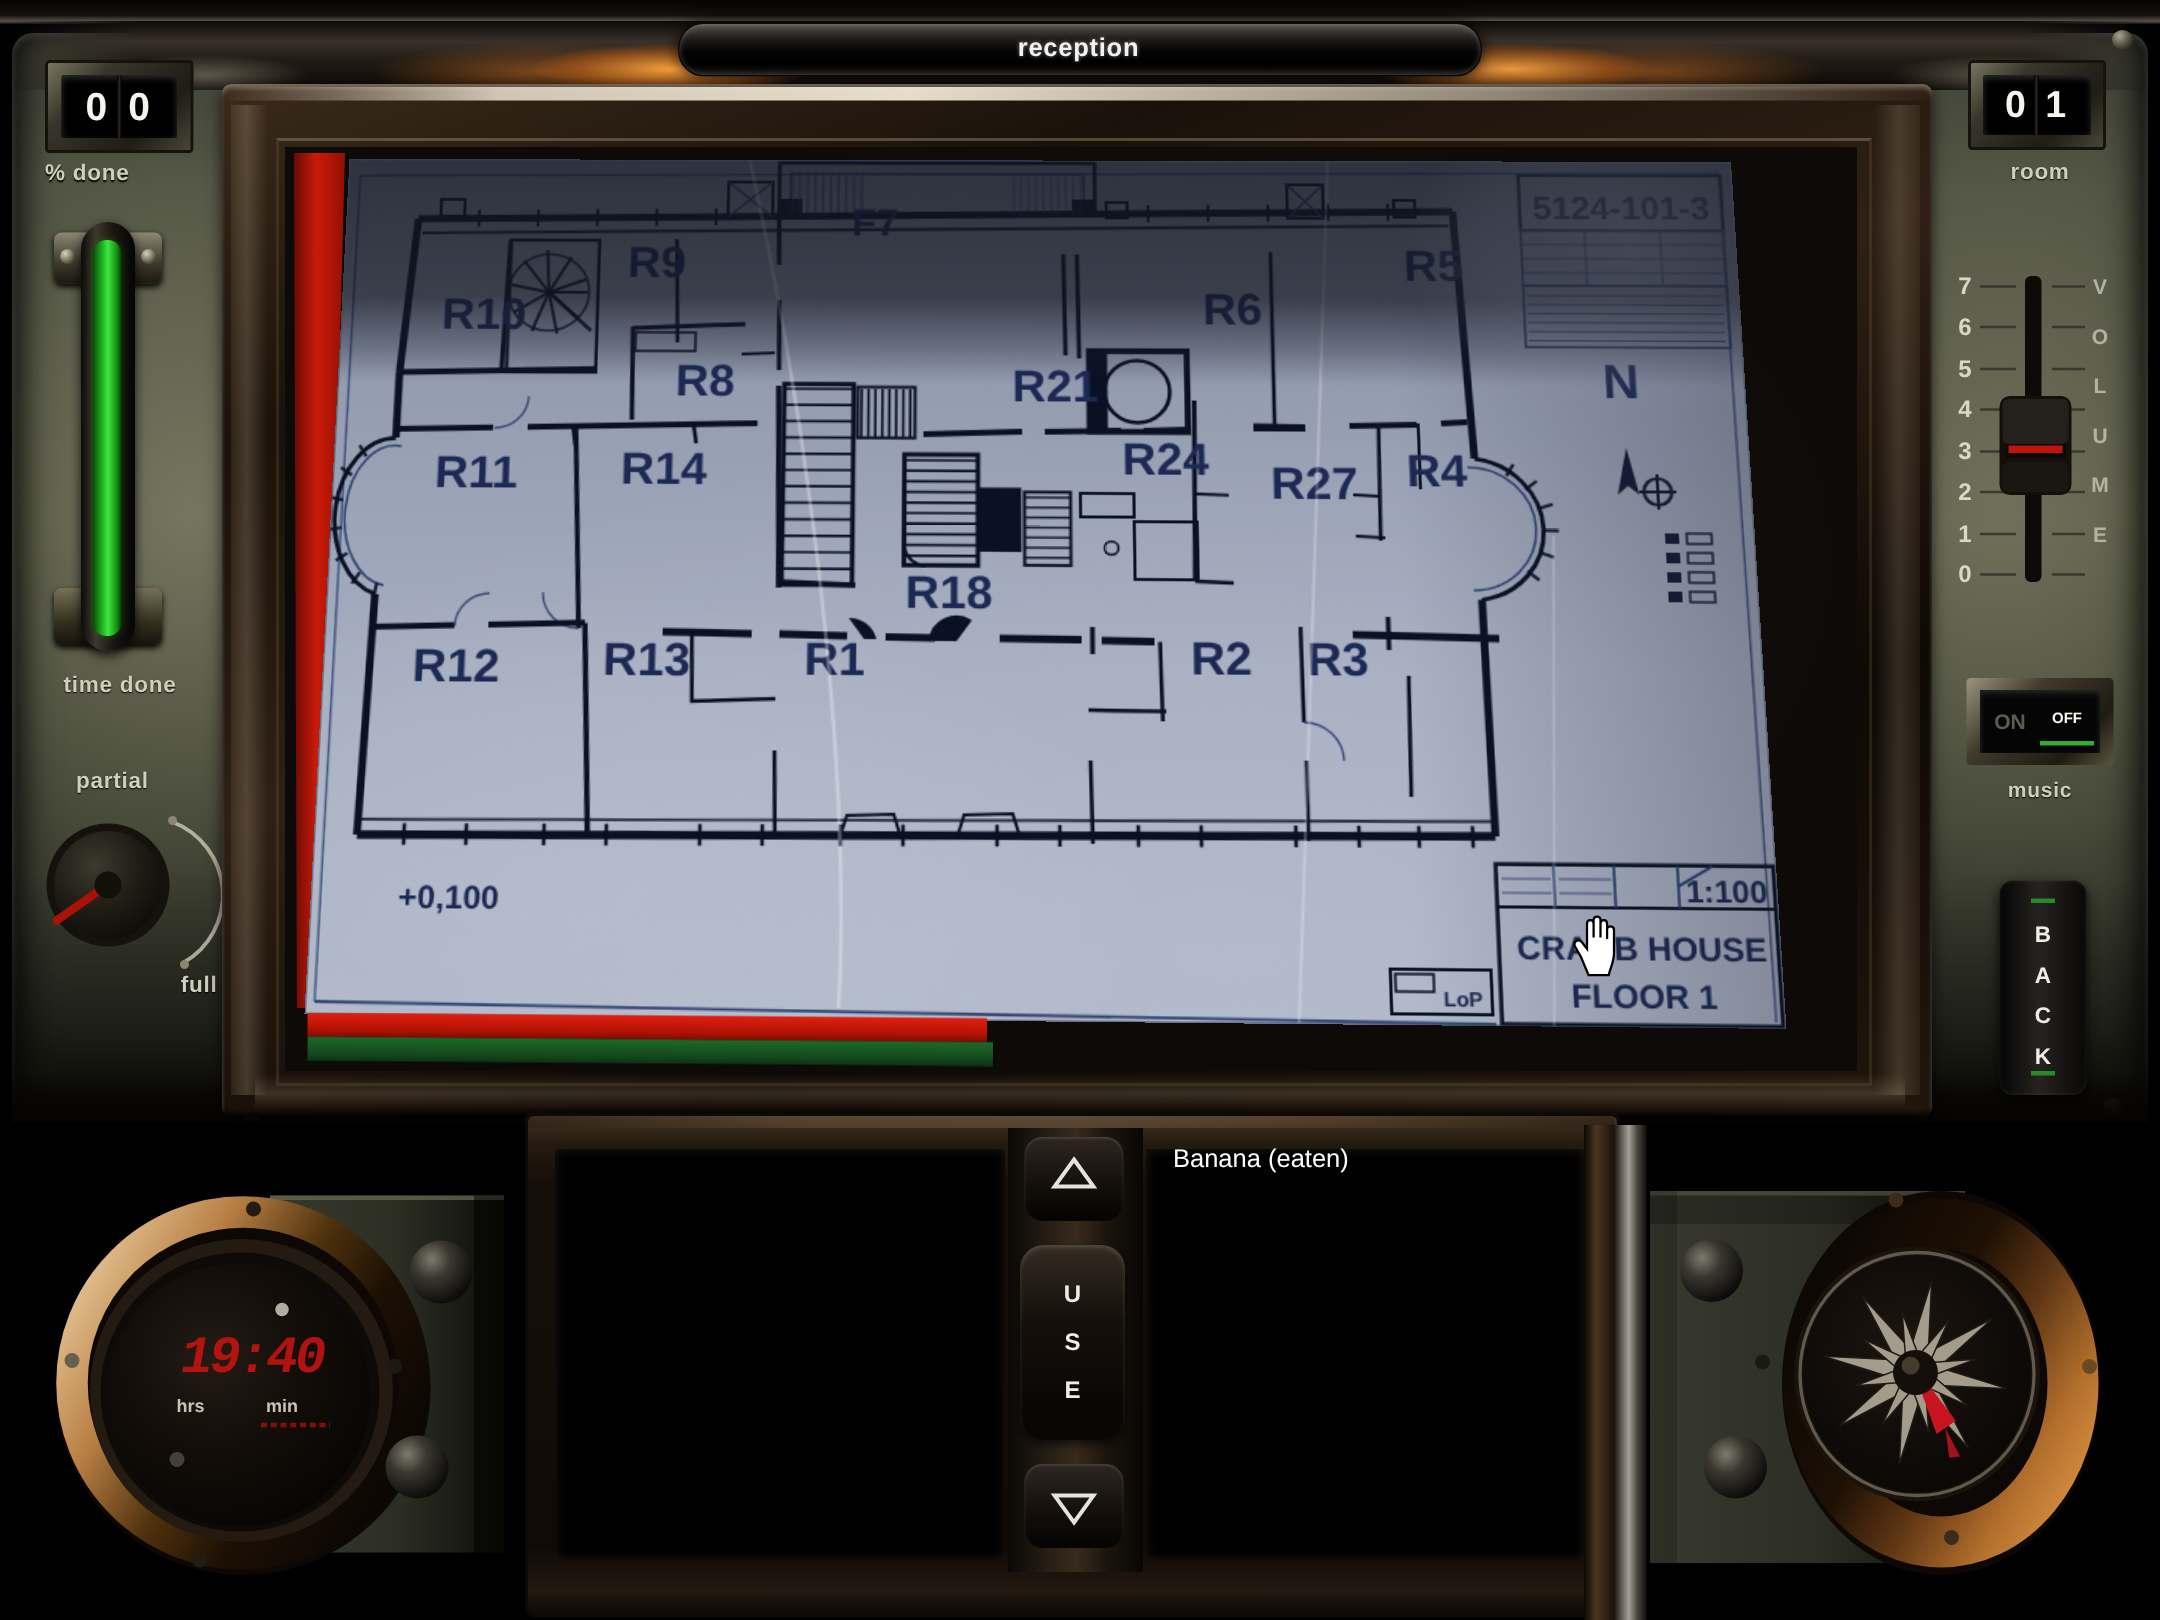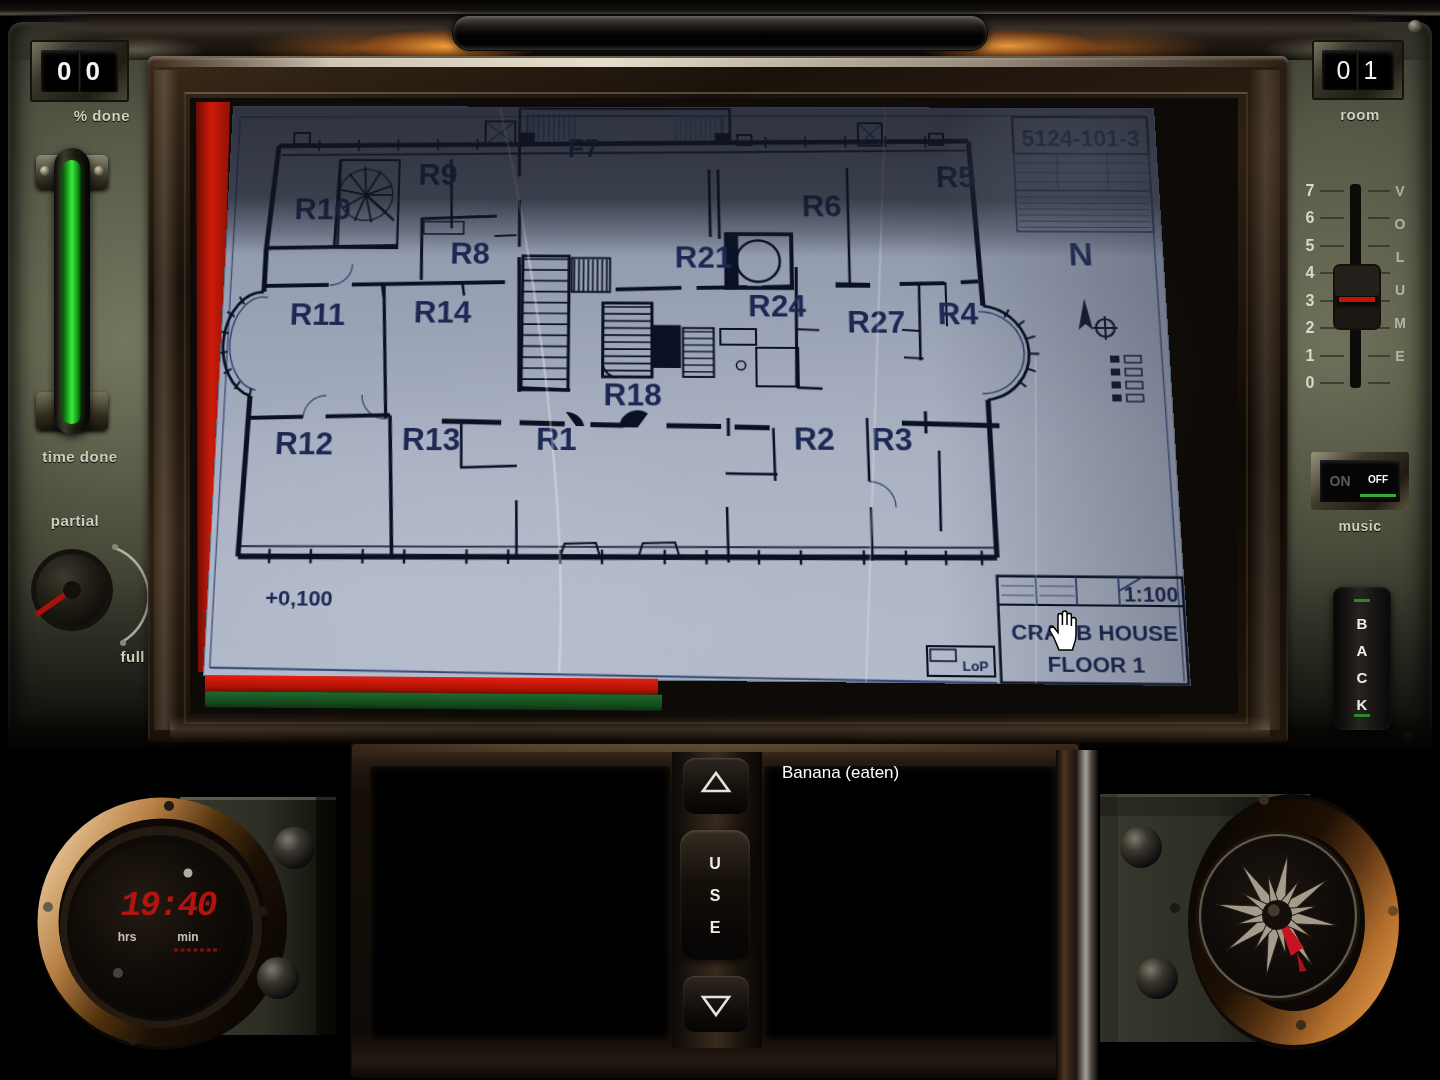--- a/index.html
+++ b/index.html
@@ -23,39 +23,40 @@
  radial-gradient(150px 26px at 1096px 34px, rgba(215,118,40,0.48), rgba(0,0,0,0) 75%),
  radial-gradient(90px 18px at 130px 36px, rgba(200,192,165,0.4), rgba(0,0,0,0) 75%),
  radial-gradient(90px 18px at 1320px 36px, rgba(195,188,162,0.38), rgba(0,0,0,0) 75%),
  linear-gradient(180deg, #0c0a08 0%, #39312a 30%, #221c14 55%, #0d0a07 100%);
 -webkit-mask-image:linear-gradient(90deg, transparent 0, #000 85px, #000 calc(100% - 85px), transparent 100%);
 mask-image:linear-gradient(90deg, transparent 0, #000 85px, #000 calc(100% - 85px), transparent 100%);"></div>
 
 <div class="abs" style="left:452px;top:15px;width:534px;height:34px;border-radius:17px;
 background:linear-gradient(180deg,#55524b 0%,#1e1b18 30%,#040303 55%,#000 80%,#191613 100%);
 box-shadow:0 0 10px rgba(0,0,0,0.8), inset 0 0 4px rgba(255,255,255,0.25);border:1px solid #0a0908;"></div>
+<div class="abs" style="left:452px;top:15px;width:534px;height:34px;text-align:center;line-height:33px;color:#f2f2ee;font-size:17px;font-weight:bold;letter-spacing:0.5px;text-shadow:0 0 3px rgba(255,255,255,0.45);">reception</div>
 
 <div class="abs" style="left:38px;top:50px;width:22px;height:20px;border-radius:50%;background:radial-gradient(circle at 35% 30%, #b8b4a0, #55503e 55%, #14120c);"></div>
 
 <div class="abs" style="left:1408px;top:20px;width:14px;height:13px;border-radius:50%;background:radial-gradient(circle at 35% 30%, #a8a492, #4e4a3a 55%, #14110c);"></div>
 <div class="abs" style="left:162px;top:736px;width:13px;height:12px;border-radius:50%;background:radial-gradient(circle at 35% 30%, #6e6a5c, #36332a 55%, #0e0c08);"></div>
 <div class="abs" style="left:1402px;top:732px;width:13px;height:12px;border-radius:50%;background:radial-gradient(circle at 35% 30%, #6e6a5c, #36332a 55%, #0e0c08);"></div>
 
 <div class="abs" style="left:8px;top:580px;width:144px;height:168px;background:linear-gradient(180deg,rgba(0,0,0,0) 0%,rgba(0,0,0,0.35) 60%,rgba(8,6,4,0.85) 100%);"></div>
 
 <div class="abs" style="left:1286px;top:580px;width:146px;height:168px;background:linear-gradient(180deg,rgba(0,0,0,0) 0%,rgba(0,0,0,0.35) 60%,rgba(8,6,4,0.85) 100%);"></div>
 
 <div class="abs" style="left:8px;top:714px;width:1424px;height:34px;background:linear-gradient(180deg,rgba(0,0,0,0) 0%,rgba(6,4,3,0.55) 60%,rgba(6,4,3,0.9) 100%);"></div>
 
 <div class="abs" style="left:30px;top:40px;width:99px;height:62px;background:linear-gradient(135deg,#7d7a66 0%,#38362a 30%,#1f1d14 70%,#4c4a3a 100%);border-radius:3px;box-shadow:inset 0 0 0 2px #16130d;"></div>
 <div class="abs" style="left:41px;top:50px;width:77px;height:42px;background:#000;border-radius:2px;box-shadow:inset 0 2px 5px rgba(255,255,255,0.18), inset 0 -3px 6px rgba(0,0,0,0.9);"></div>
 <div class="abs" style="left:78px;top:50px;width:3px;height:42px;background:linear-gradient(90deg,#000,#2a2620 55%,#000);"></div>
 <div class="abs" style="left:41px;top:50px;width:77px;height:30px;color:#f5f5f0;font-size:26px;font-weight:bold;text-align:center;line-height:42px;letter-spacing:14px;text-indent:12px;">00</div>
 
-<div class="abs lbl" style="left:30px;top:107px;width:100px;text-align:right;">% done</div>
+<div class="abs lbl" style="left:30px;top:107px;width:100px;text-align:left;">% done</div>
 
 <div class="abs" style="left:36px;top:155px;width:72px;height:34px;background:linear-gradient(180deg,#8c8874,#3e3a2c 60%,#1c1912);border-radius:5px;box-shadow:0 2px 4px #000;"></div>
 <div class="abs" style="left:36px;top:392px;width:72px;height:38px;background:linear-gradient(180deg,#767258,#34301f 60%,#17140d);border-radius:5px;box-shadow:0 2px 4px #000;"></div>
 <div class="abs" style="left:40px;top:166px;width:10px;height:10px;border-radius:50%;background:radial-gradient(circle at 35% 30%,#d8d4c0,#55503c 70%);"></div>
 <div class="abs" style="left:94px;top:166px;width:10px;height:10px;border-radius:50%;background:radial-gradient(circle at 35% 30%,#d8d4c0,#55503c 70%);"></div>
 <div class="abs" style="left:54px;top:148px;width:36px;height:286px;border-radius:18px;background:linear-gradient(90deg,#0c0b08,#3c382c 28%,#191611 60%,#060505);box-shadow:0 3px 8px rgba(0,0,0,0.8);"></div>
 
 <div class="abs" style="left:62px;top:160px;width:19px;height:264px;border-radius:9px;background:linear-gradient(90deg,#064d06,#25c228 38%,#3fe842 52%,#128a12 85%,#053d05);box-shadow:0 0 6px rgba(40,220,40,0.25);"></div>
 <div class="abs lbl" style="left:20px;top:448px;width:120px;text-align:center;">time done</div>
 
@@ -74,21 +75,21 @@
         </radialGradient>
       </defs>
  <rect x="18" y="57" width="48" height="5.5" rx="2.5" fill="#aa1208" transform="rotate(-35 62 60)"></rect>
  <circle cx="62" cy="60" r="9" fill="#111009"></circle>
 </svg>
 <div class="abs lbl" style="left:25px;top:648px;width:120px;text-align:right;">full</div>
 
 <div class="abs" style="left:1312px;top:40px;width:92px;height:60px;background:linear-gradient(135deg,#7d7a66 0%,#38362a 30%,#1f1d14 70%,#4c4a3a 100%);border-radius:3px;box-shadow:inset 0 0 0 2px #16130d;"></div>
 <div class="abs" style="left:1322px;top:50px;width:72px;height:40px;background:#000;border-radius:2px;box-shadow:inset 0 2px 5px rgba(255,255,255,0.18), inset 0 -3px 6px rgba(0,0,0,0.9);"></div>
 <div class="abs" style="left:1356px;top:50px;width:3px;height:40px;background:linear-gradient(90deg,#000,#2a2620 55%,#000);"></div>
-<div class="abs" style="left:1322px;top:50px;width:72px;height:40px;color:#f5f5f0;font-size:25px;font-weight:normal;text-align:center;line-height:40px;letter-spacing:13px;text-indent:11px;">01</div>
+<div class="abs" style="left:1322px;top:50px;width:72px;height:40px;color:#f5f5f0;font-size:25px;font-weight:bold;text-align:center;line-height:40px;letter-spacing:13px;text-indent:11px;">01</div>
 <div class="abs lbl" style="left:1310px;top:106px;width:100px;text-align:center;">room</div>
 
 <svg class="abs" style="left:1296px;top:178px;" width="130" height="216" viewBox="0 0 130 216">
  <g font-family="Liberation Sans, sans-serif" font-size="16" font-weight="bold" fill="#d8d8c6">
   <text x="14" y="18" text-anchor="middle">7</text>
         <text x="14" y="45" text-anchor="middle">6</text>
   <text x="14" y="73" text-anchor="middle">5</text>
         <text x="14" y="100" text-anchor="middle">4</text>
   <text x="14" y="128" text-anchor="middle">3</text>
         <text x="14" y="155" text-anchor="middle">2</text>

